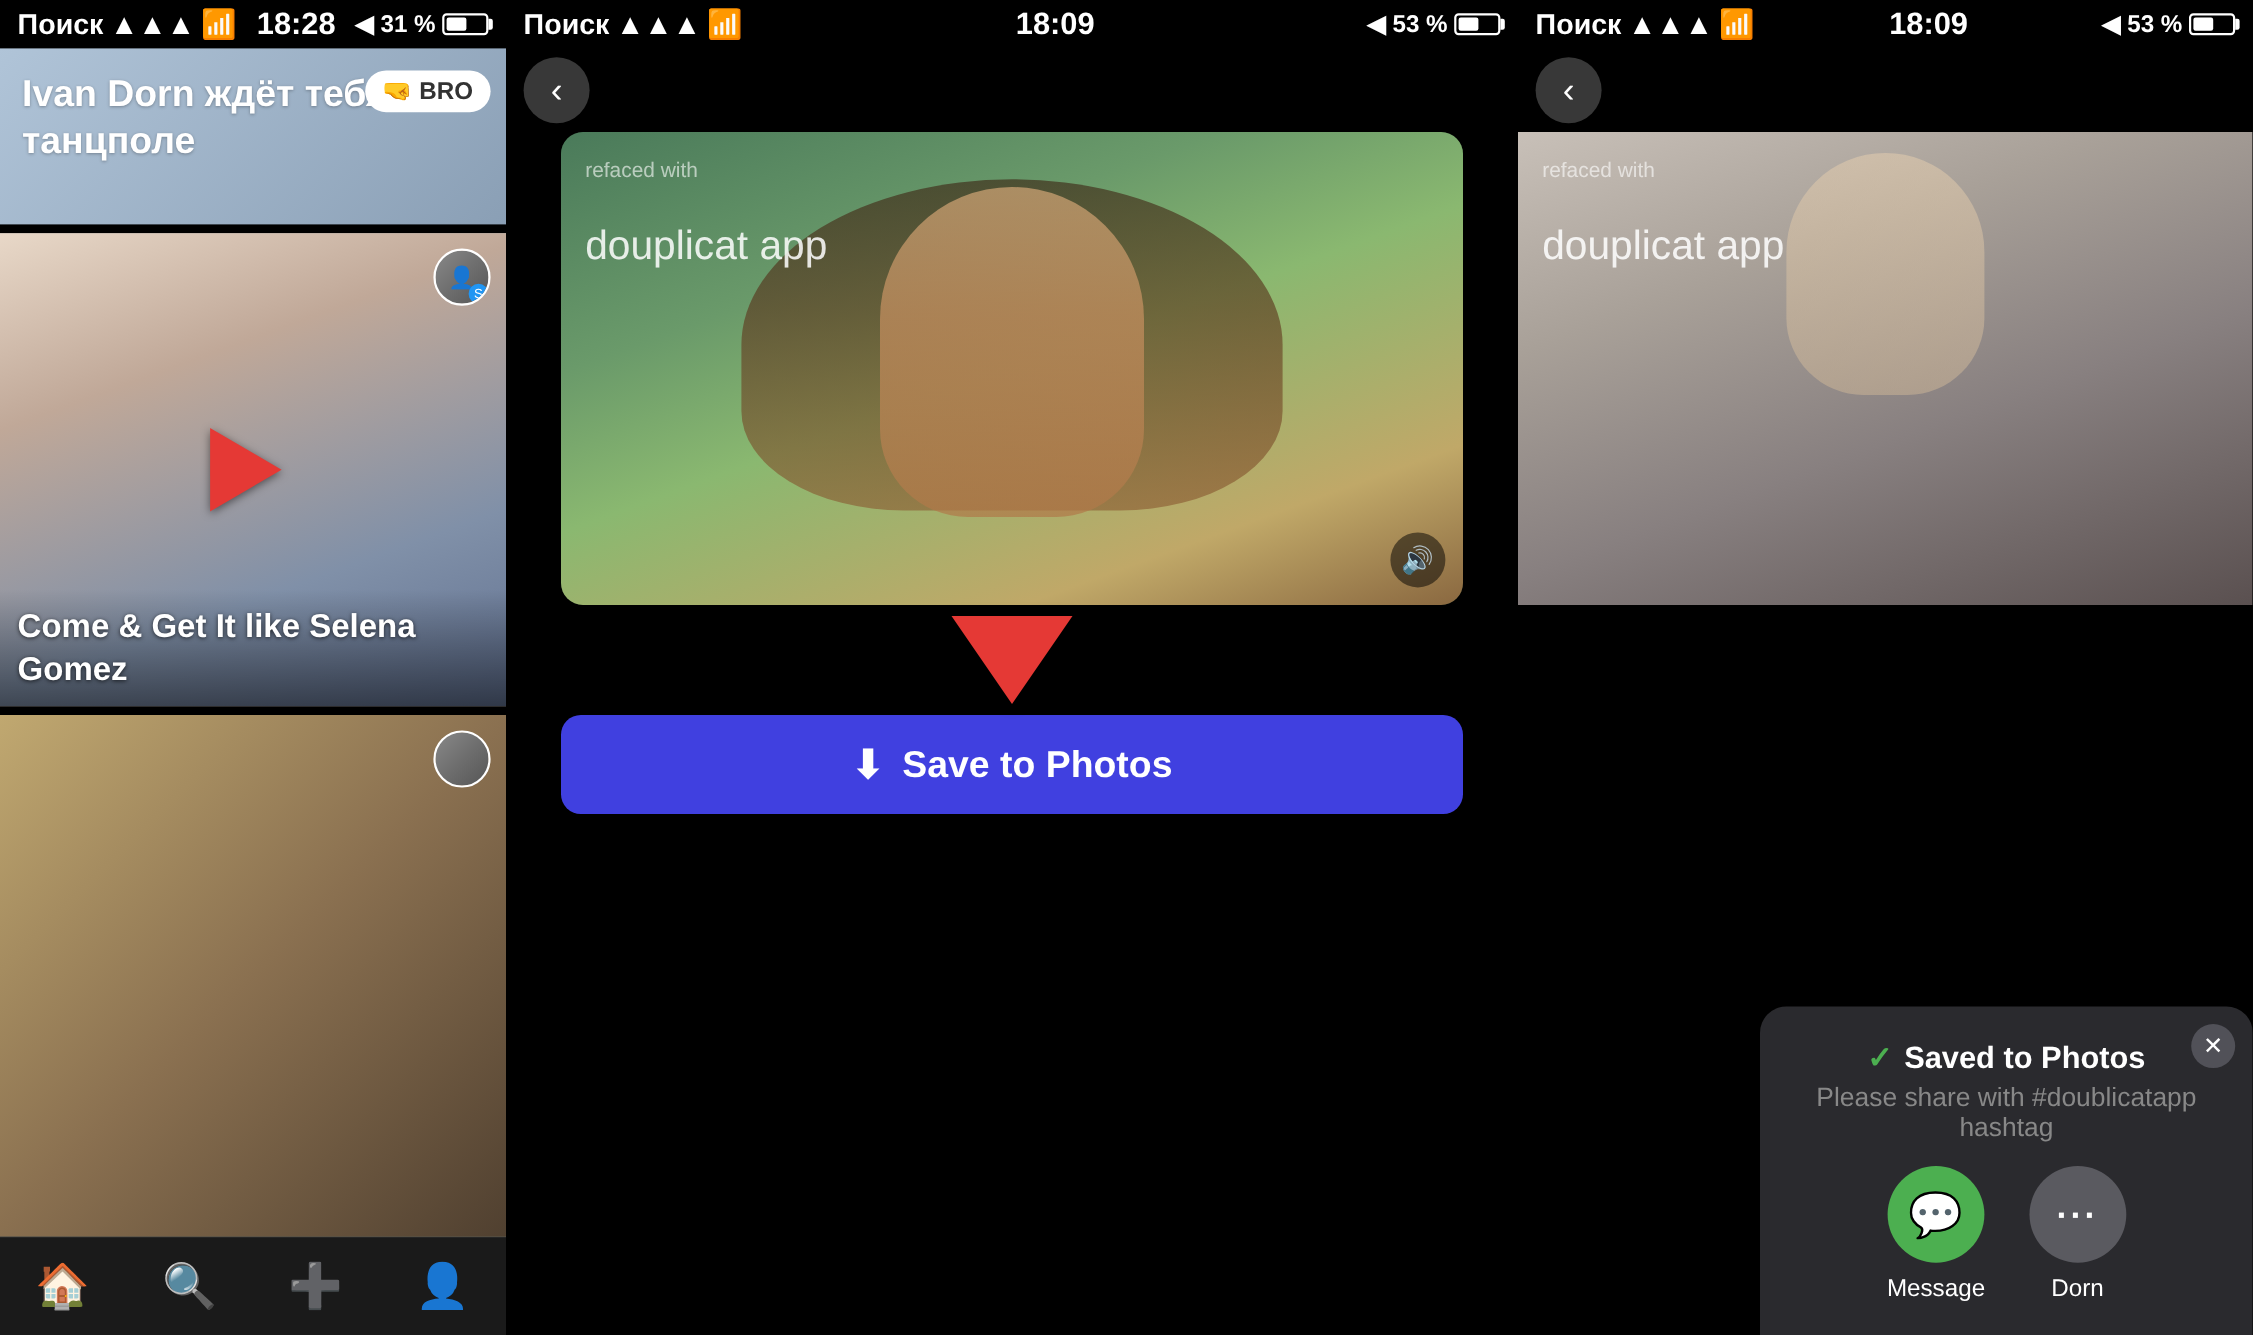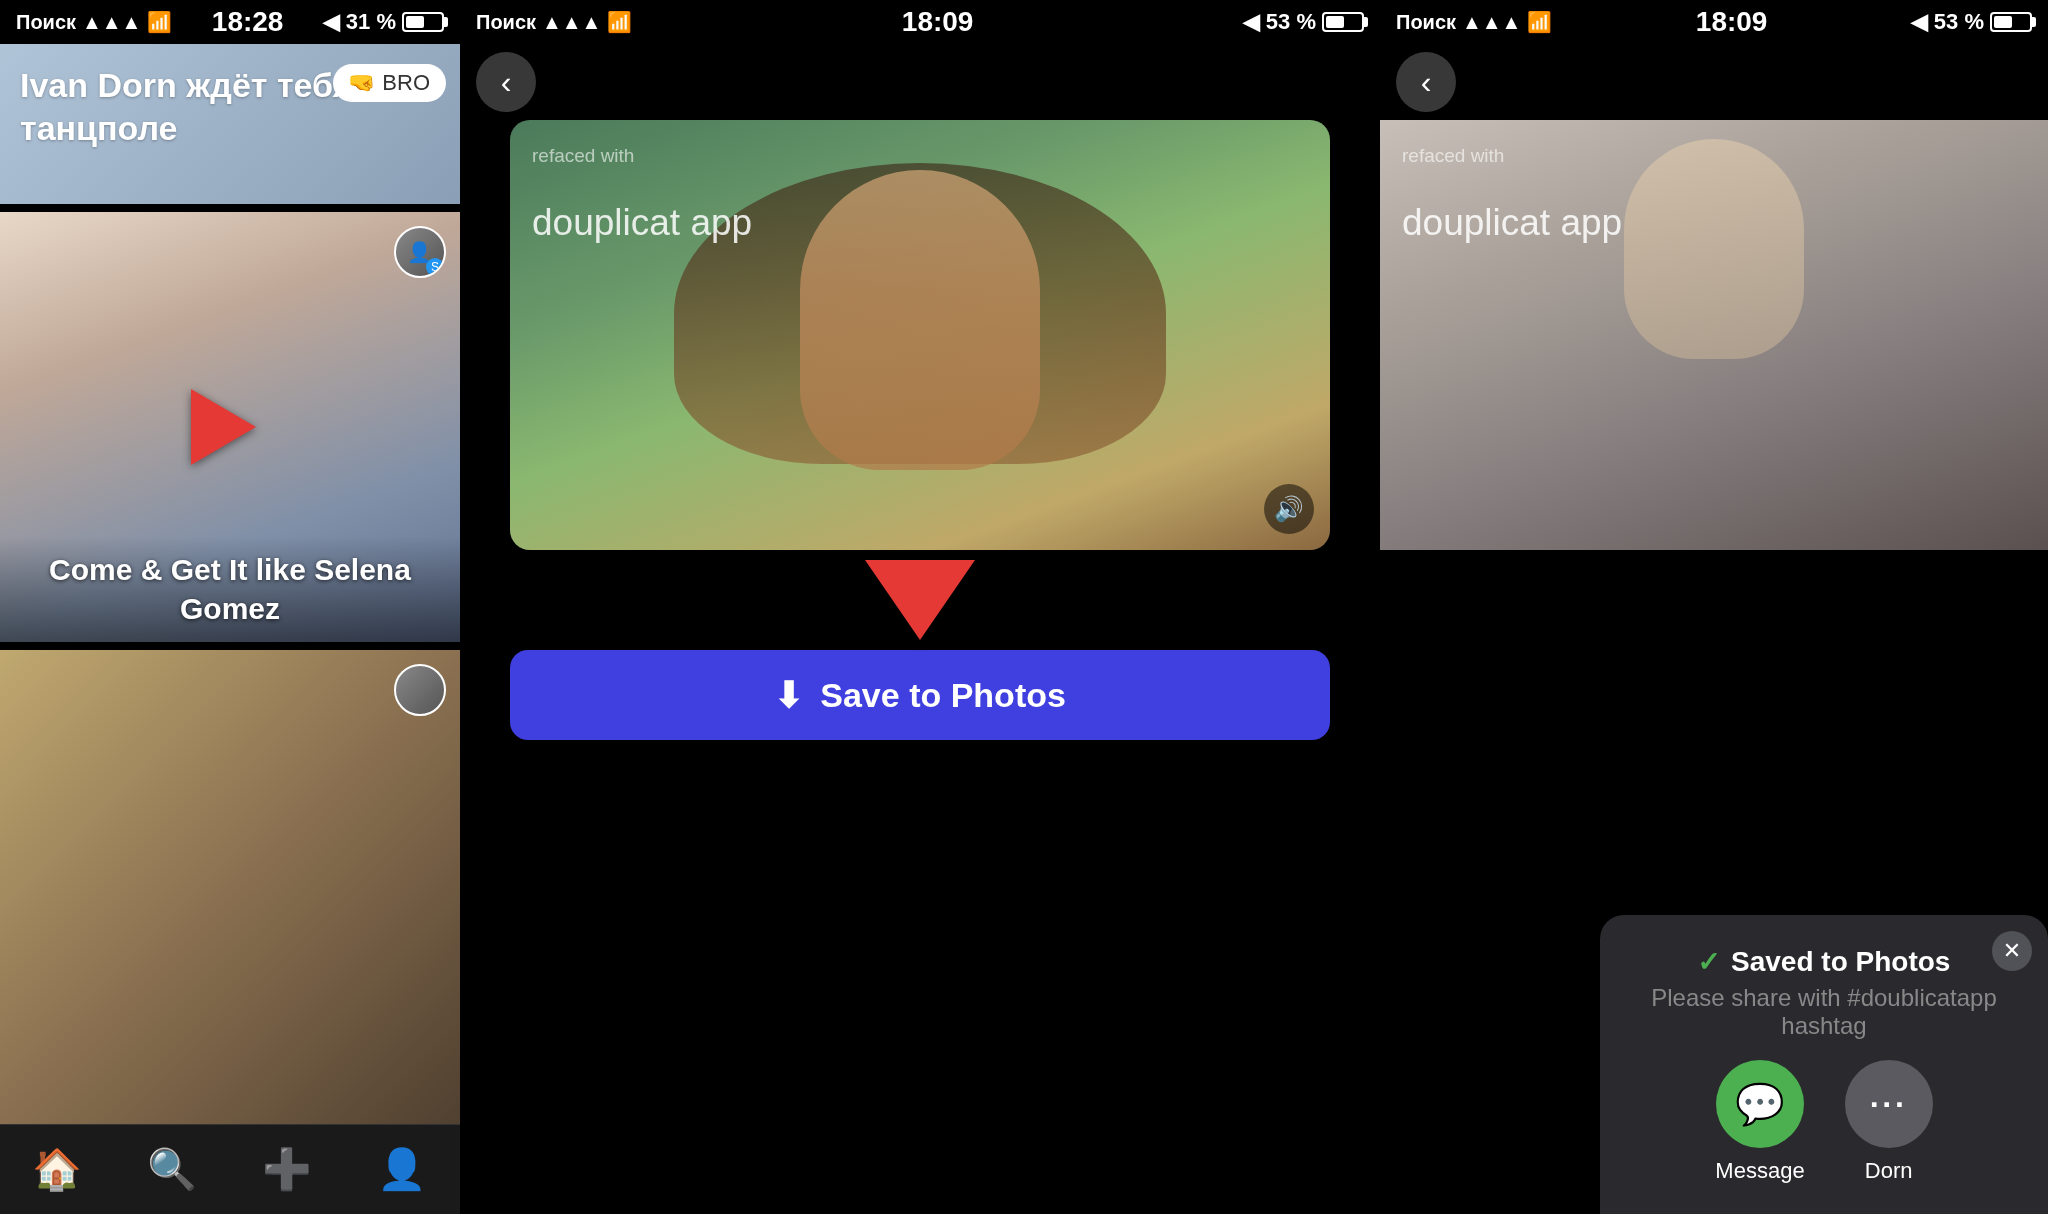--- a/index.html
+++ b/index.html
@@ -44,21 +44,21 @@
       display: flex;
       align-items: center;
       justify-content: space-between;
       padding: 0 16px;
       background: #000;
       color: #fff;
       font-size: 28px;
       font-weight: 600;
       flex-shrink: 0;
     }
-    .status-left { display: flex; align-items: flex-end; gap: 6px; font-size: 20px; }
+    .status-left { display: flex; align-items: flex-end; gap: 6px; font-size: 26px; }
     .status-center { font-size: 28px; font-weight: 600; }
     .status-right { display: flex; align-items: center; gap: 6px; font-size: 22px; }
     .battery-icon {
       width: 42px; height: 20px; border: 2px solid #fff; border-radius: 4px; position: relative; display: inline-flex; align-items: center; padding: 2px;
     }
     .battery-icon::after { content:''; position:absolute; right:-6px; top:50%; transform:translateY(-50%); width:4px; height:10px; background:#fff; border-radius:0 2px 2px 0; }
     .battery-fill { background:#fff; height:100%; border-radius:2px; }
 
     
     .card-top {
@@ -80,21 +80,21 @@
       text-shadow: 0 1px 3px rgba(0,0,0,0.3);
     }
     .bro-badge {
       position: absolute;
       top: 20px;
       right: 14px;
       background: #fff;
       border-radius: 20px;
       padding: 6px 16px;
       font-size: 22px;
-      font-weight: 400;
+      font-weight: 700;
       color: #333;
       display: flex;
       align-items: center;
       gap: 6px;
     }
     .gap-small { height: 8px; background: #000; flex-shrink: 0; }
     .card-medium {
       position: relative;
       width: 100%;
       background: #d0c8c0;
@@ -160,21 +160,20 @@
       right: 0;
       padding: 14px 16px;
       background: linear-gradient(transparent, rgba(0,0,0,0.5));
     }
     .card-medium-text {
       color: #fff;
       font-size: 30px;
       font-weight: 700;
       line-height: 1.3;
       text-shadow: 0 1px 4px rgba(0,0,0,0.7);
-      text-align: center;
     }
     .card-bottom {
       flex: 1;
       background: linear-gradient(135deg, #c8b898 0%, #a09070 100%);
       position: relative;
       overflow: hidden;
       min-height: 120px;
     }
     .card-bottom-avatar {
       position: absolute;

